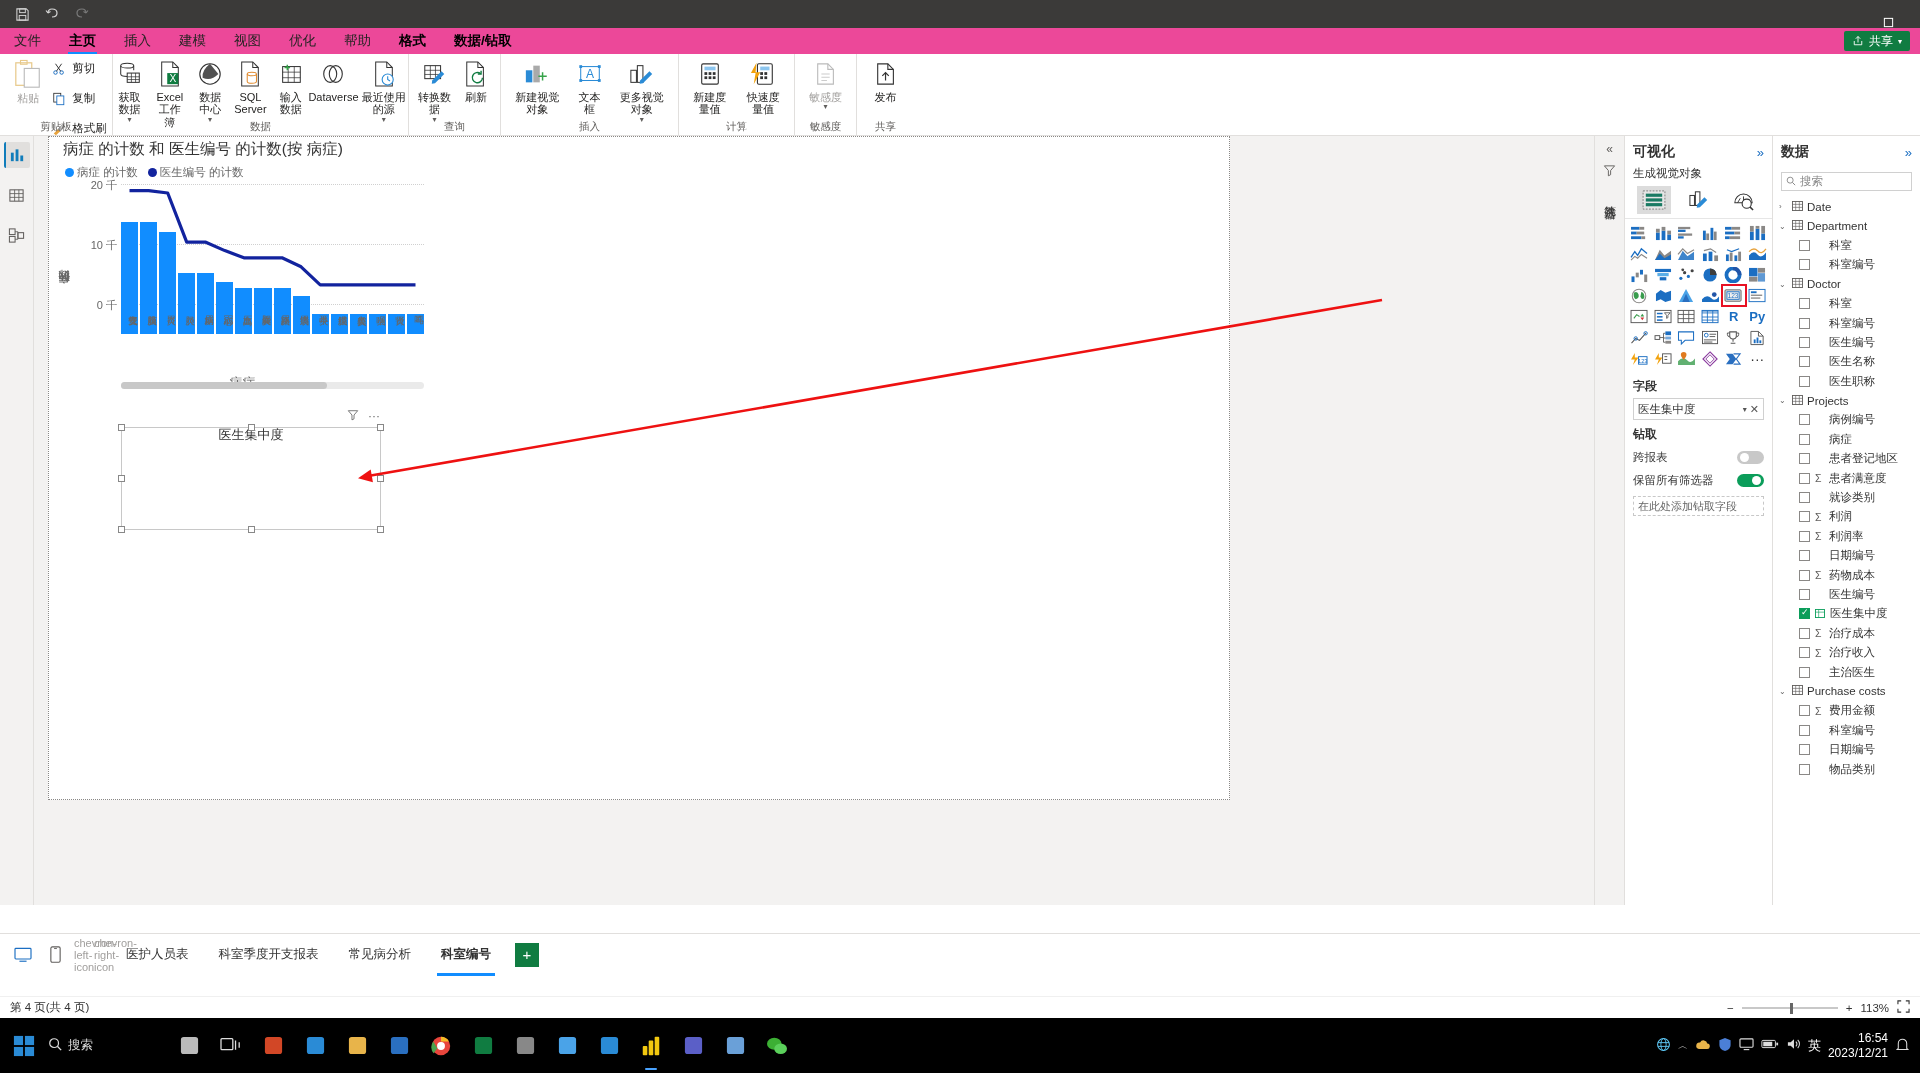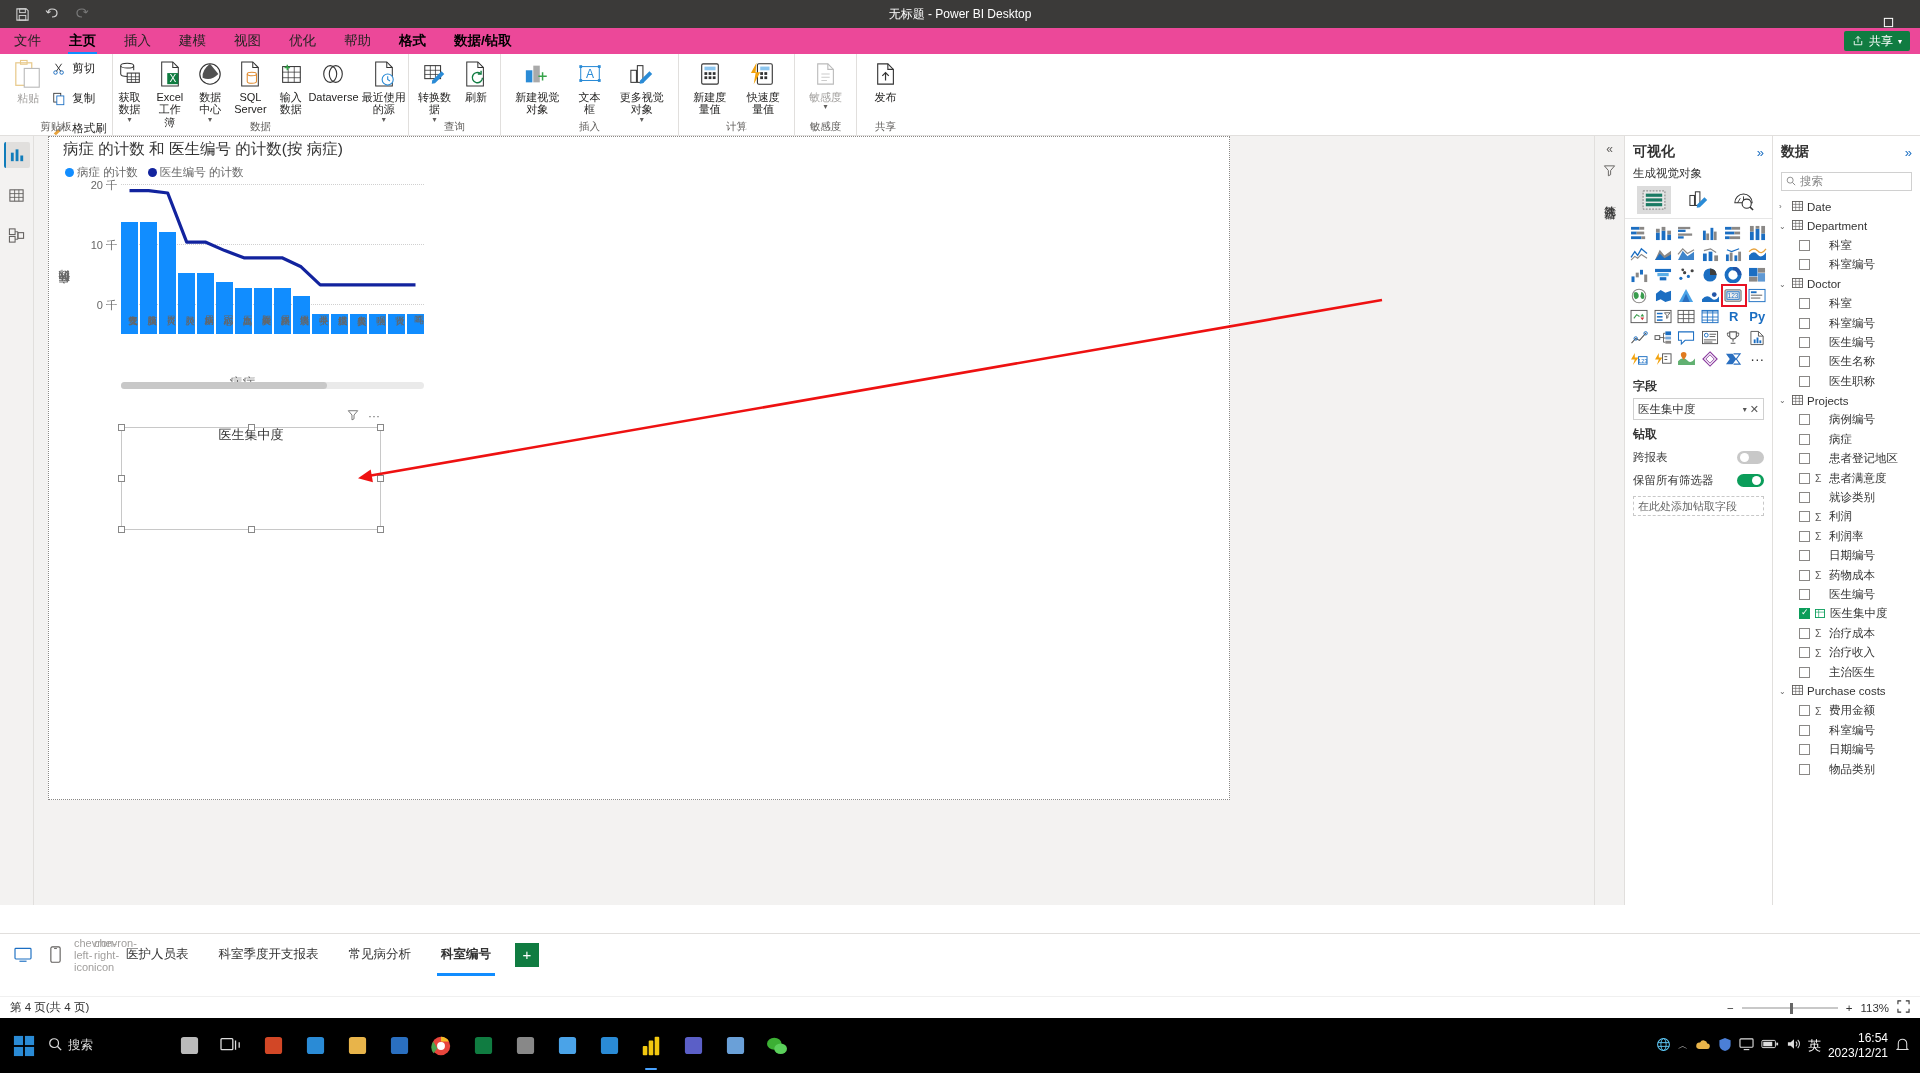--- a/index.html
+++ b/index.html
@@ -156,21 +156,20 @@
           <path d="M4 7 L2 4.5 M4 7 L6.5 5.5" stroke="#d6d6d6" stroke-width="1.2" fill="none"></path>
         </svg>
     </div>
     <div class="qat-btn dim">
       <svg width="16" height="16" viewBox="0 0 16 16">
           <path d="M12 7 Q12 3 8 3 Q3 3 3 7 Q3 11 8 11" fill="none" stroke="#7a7a7a" stroke-width="1.2"></path>
           <path d="M12 7 L14 4.5 M12 7 L9.5 5.5" stroke="#7a7a7a" stroke-width="1.2" fill="none"></path>
         </svg>
     </div>
   </div>
-  <div class="title-center">无标题 - Power BI Desktop</div>
   <div class="title-right">
     <div class="signin">
       <span>登录</span>
       <span class="acct-circle"></span>
     </div>
     <div class="win-btn">—</div>
     <div class="win-btn">
       <svg width="11" height="11" viewBox="0 0 12 12">
           <rect x="1.5" y="1.5" width="9" height="9" fill="none" stroke="#fff" stroke-width="1.1"></rect>
         </svg>

